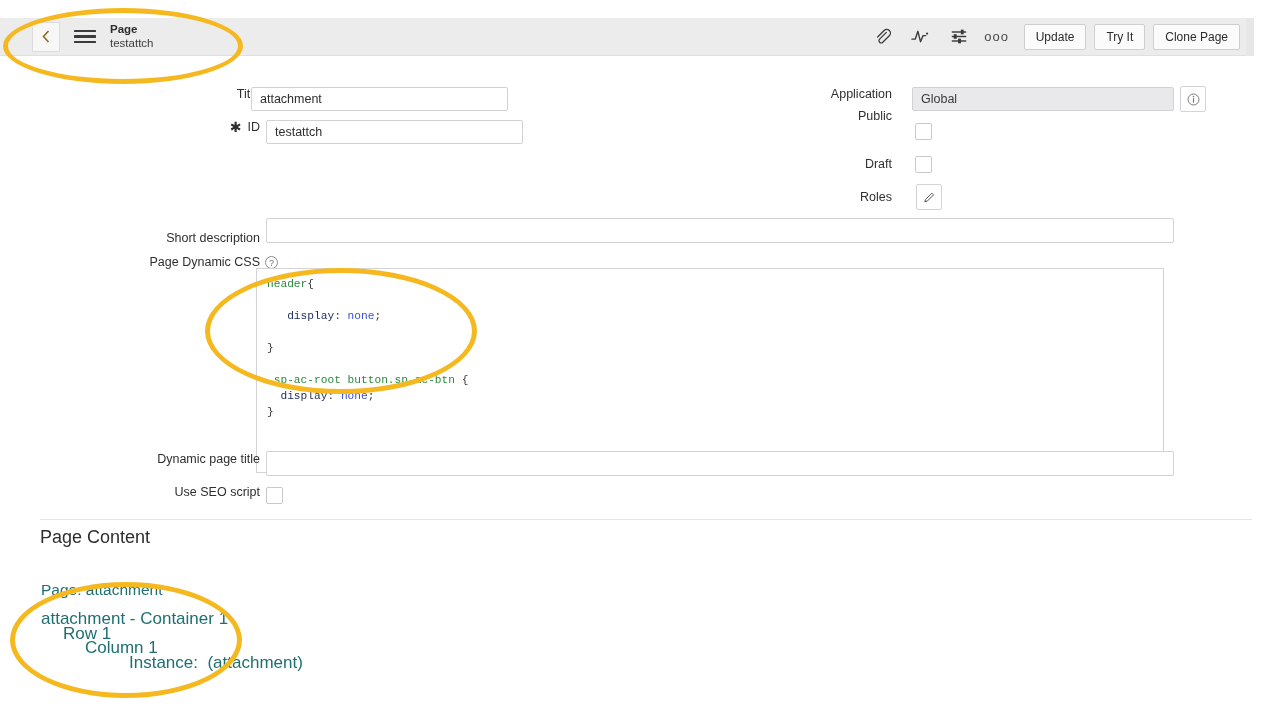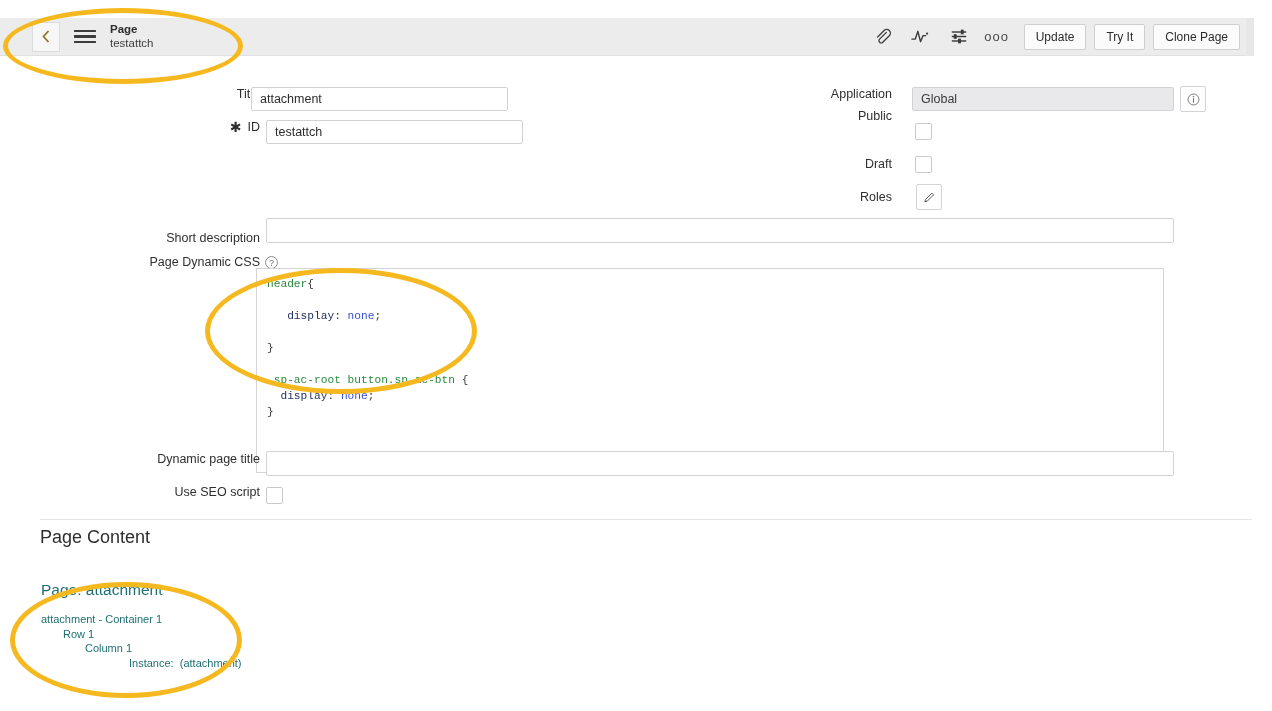--- a/index.html
+++ b/index.html
@@ -152,21 +152,21 @@
     font-size: 18px; color: #2e2e2e;
     font-family: "Liberation Sans", sans-serif;
   }
   .tree-title {
     position:absolute; left: 41px; top: 581px;
     font-size: 15.5px; color: #1f6f72;
     font-family: "Liberation Sans", sans-serif;
   }
   .tree {
     position:absolute; left: 41px; top: 612px;
-    font-size: 11px; color: #1f6f72;
+    font-size: 17px; color: #1f6f72;
     line-height: 14.5px;
     font-family: "Liberation Sans", sans-serif;
   }
   .tree div { white-space: pre; }
 
   
   .anno {
     position: absolute;
     border: 5px solid #f5b91f;
     border-radius: 50%;

